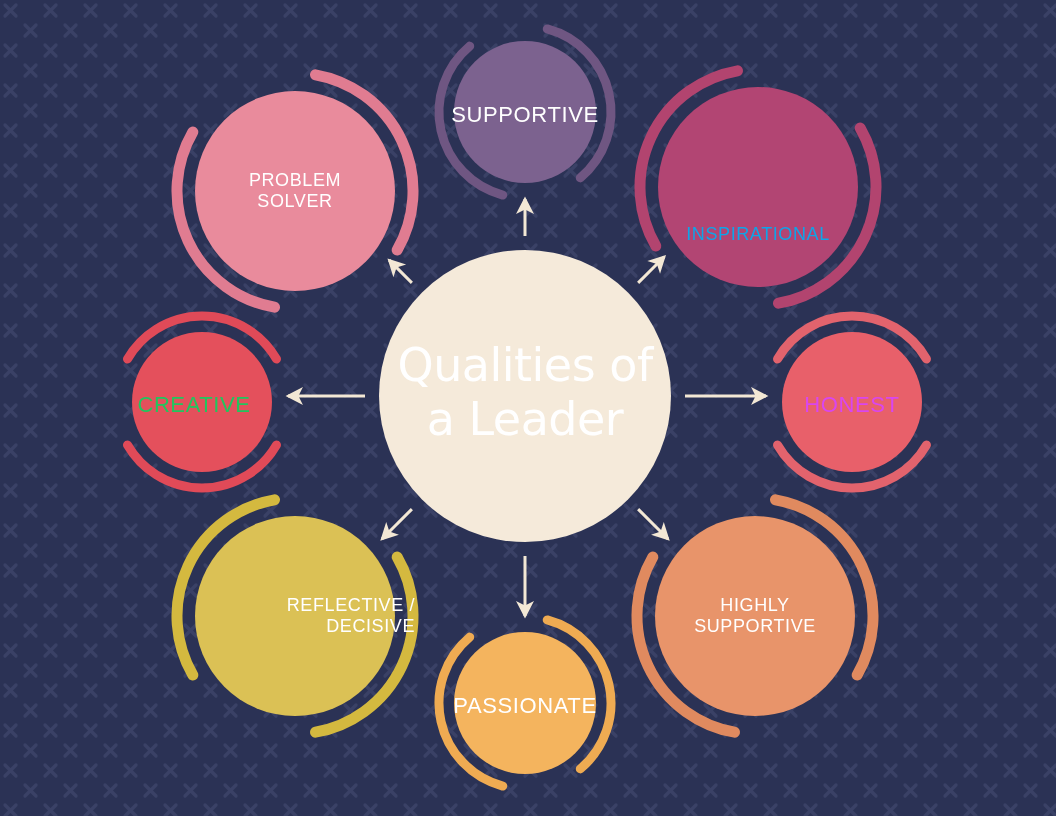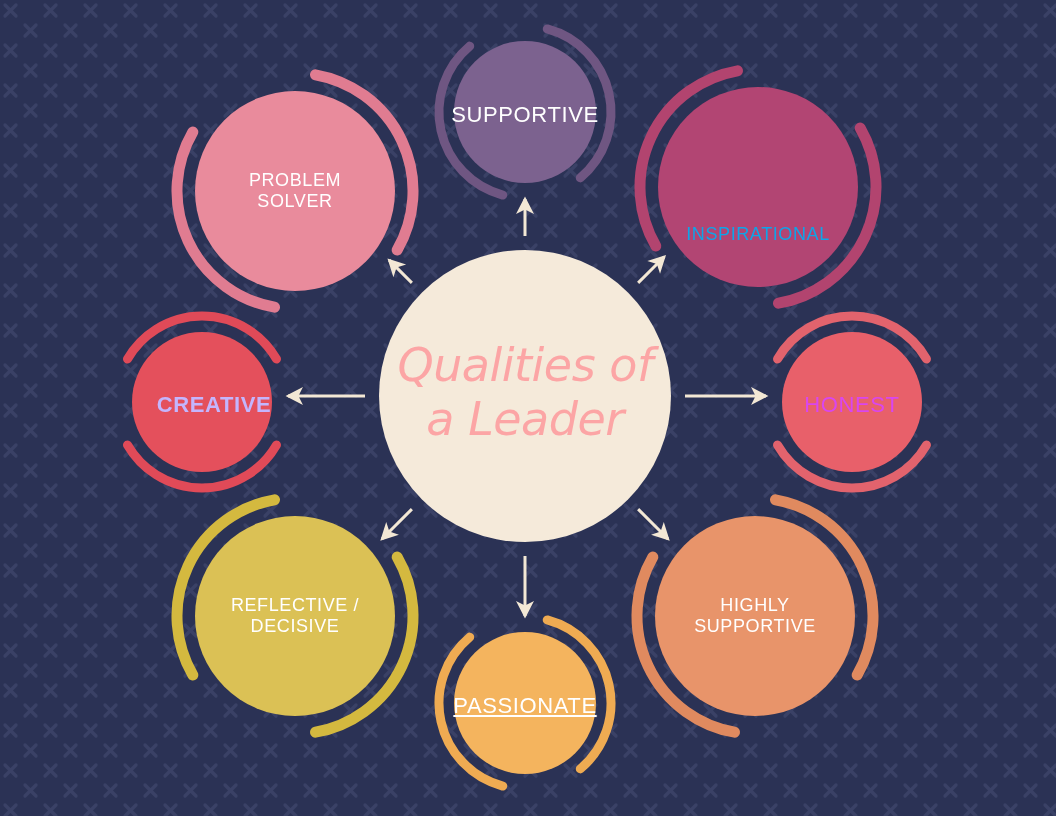--- a/index.html
+++ b/index.html
@@ -112,29 +112,29 @@
         <circle cx="758" cy="187" r="100" fill="#b24573"></circle>
         <circle cx="852" cy="402" r="70" fill="#e8606a"></circle>
         <circle cx="755" cy="616" r="100" fill="#e8946a"></circle>
         <circle cx="525" cy="703" r="71" fill="#f4b45e"></circle>
         <circle cx="295" cy="616" r="100" fill="#dbc155"></circle>
         <circle cx="202" cy="402" r="70" fill="#e4505c"></circle>
       </g>
     <circle id="center-circle" cx="525" cy="396" r="146" fill="#f5eada"></circle>
   </svg>
 
-  <div id="center-title" style="left: 379px; top: 338px; width: 292px; color: #fca5a5; font-style: italic;">Qualities of
+  <div id="center-title" style="left: 379px; top: 338px; width: 292px; color: #ffffff;">Qualities of
 a Leader</div>
 
   <div id="labels">
       <div class="node-label medium" style="color: rgb(255, 255, 255); left: 175px; width: 240px; top: 169.76px;">PROBLEM
 SOLVER</div>
       <div class="node-label small" style="color: rgb(255, 255, 255); left: 434px; width: 182px; top: 101.97px;">SUPPORTIVE</div>
       <div class="node-label medium" style="color: #0ea5e9; left: 638px; width: 240px; top: 176.38px; margin-top: 48px;">INSPIRATIONAL</div>
       <div class="node-label small" style="color: #d946ef; left: 762px; width: 180px; top: 391.97px;">HONEST</div>
       <div class="node-label medium" style="color: rgb(255, 255, 255); left: 635px; width: 240px; top: 594.76px;">HIGHLY
 SUPPORTIVE</div>
-      <div class="node-label small" style="color: rgb(255, 255, 255); left: 434px; width: 182px; top: 692.97px; text-decoration: underline;">PASSIONATE</div>
-      <div class="node-label medium" style="color: rgb(255, 255, 255); left: 175px; width: 240px; top: 594.76px;">REFLECTIVE /
+      <div class="node-label small" style="color: rgb(255, 255, 255); left: 434px; width: 182px; top: 692.97px;">PASSIONATE</div>
+      <div class="node-label medium" style="color: rgb(255, 255, 255); left: 175px; width: 240px; top: 594.76px; text-align: right;">REFLECTIVE /
 DECISIVE</div>
-      <div class="node-label small" style="color: #c4b5fd; left: 124px; width: 180px; top: 391.97px; font-weight: bold;">CREATIVE</div>
+      <div class="node-label small" style="color: #22c55e; left: 104px; width: 180px; top: 391.97px;">CREATIVE</div>
     </div>
 </div>
 
 </body></html>

